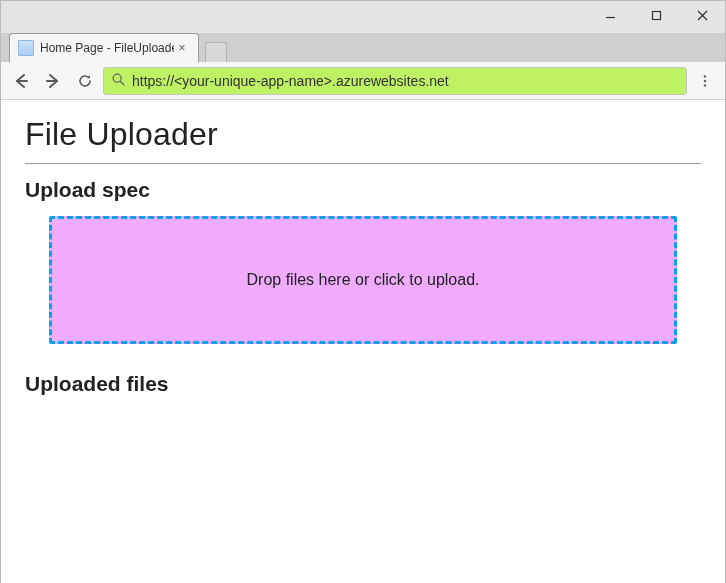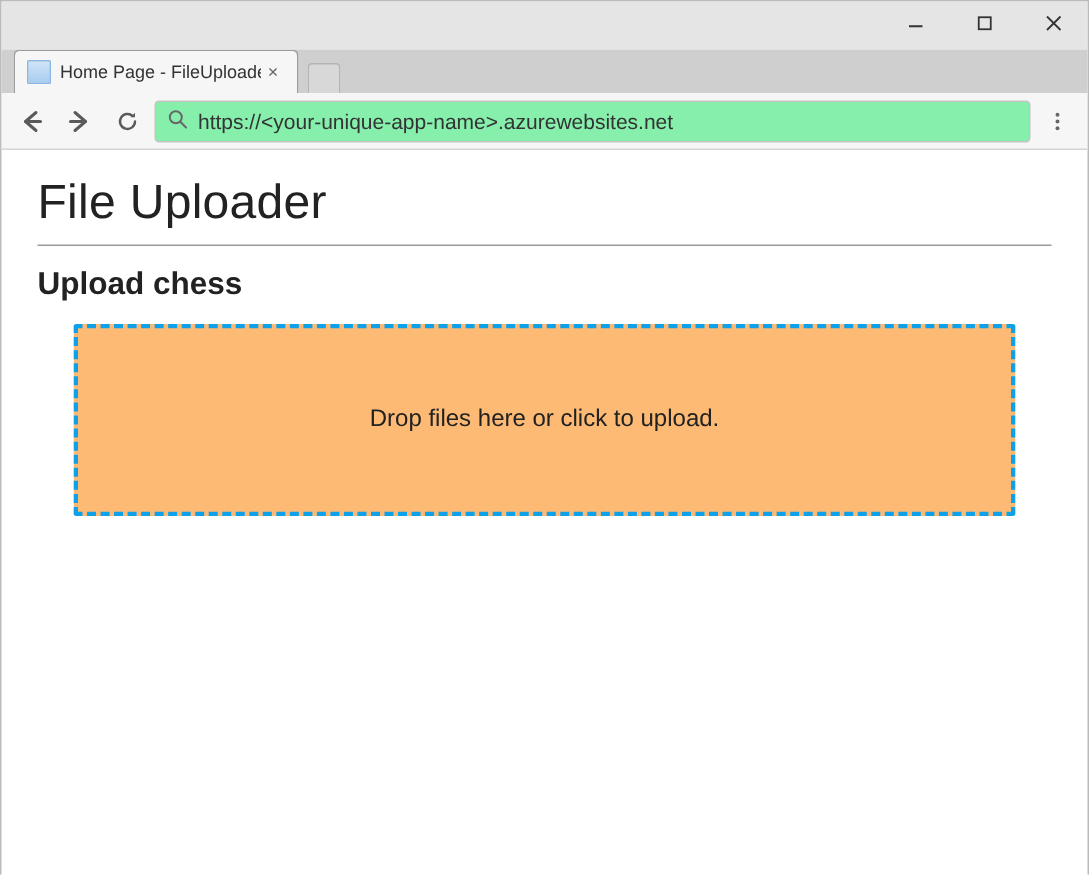--- a/index.html
+++ b/index.html
@@ -84,21 +84,21 @@
     width:28px;height:28px;
     display:flex;align-items:center;justify-content:center;
     color:#5a5a5a;
     border-radius:14px;
   }
   .addr{
     flex:1 1 auto;
     height:28px;
     border:1px solid #c4c4c4;
     border-radius:3px;
-    background:#86efac;
+    background:#bef264;
     display:flex;align-items:center;
     padding:0 8px;
     gap:7px;
     font-size:14px;color:#333;
   }
   .addr .search-ic{color:#666;flex:none}
   .addr .url{flex:1 1 auto;white-space:nowrap;overflow:hidden}
   .menu-btn{width:28px;height:28px;display:flex;align-items:center;justify-content:center;color:#666}
   
   .page{
@@ -120,21 +120,21 @@
   h2.sec{
     font-family:"Segoe UI","Trebuchet MS",Verdana,sans-serif;
     font-weight:700;
     font-size:21px;
     margin:0 0 14px 0;
     color:#222;
   }
   .dropzone{
     margin:0 24px 28px 24px;
     border:3px dashed #0ea0e9;
-    background:#fdba74;
+    background:#f0abfc;
     height:128px;
     display:flex;align-items:center;justify-content:center;
     font-size:16px;color:#222;
     border-radius:2px;
   }
   ul.files{
     margin:4px 0 0 0;
     padding-left:40px;
   }
   ul.files li{
@@ -208,17 +208,18 @@
         <circle cx="7" cy="2.5" r="1.3" fill="#666"></circle>
         <circle cx="7" cy="7" r="1.3" fill="#666"></circle>
         <circle cx="7" cy="11.5" r="1.3" fill="#666"></circle>
       </svg>
   </div>
 </div>
 
 <div class="page">
   <h1 class="pg-title">File Uploader</h1>
   <hr class="hr">
-  <h2 class="sec">Upload chess</h2>
+  <h2 class="sec">Upload spec</h2>
   <div class="dropzone">
     <span>Drop files here or click to upload.</span>
   </div>
+  <h2 class="sec">Uploaded files</h2>
 </div>
 
 </body></html>

